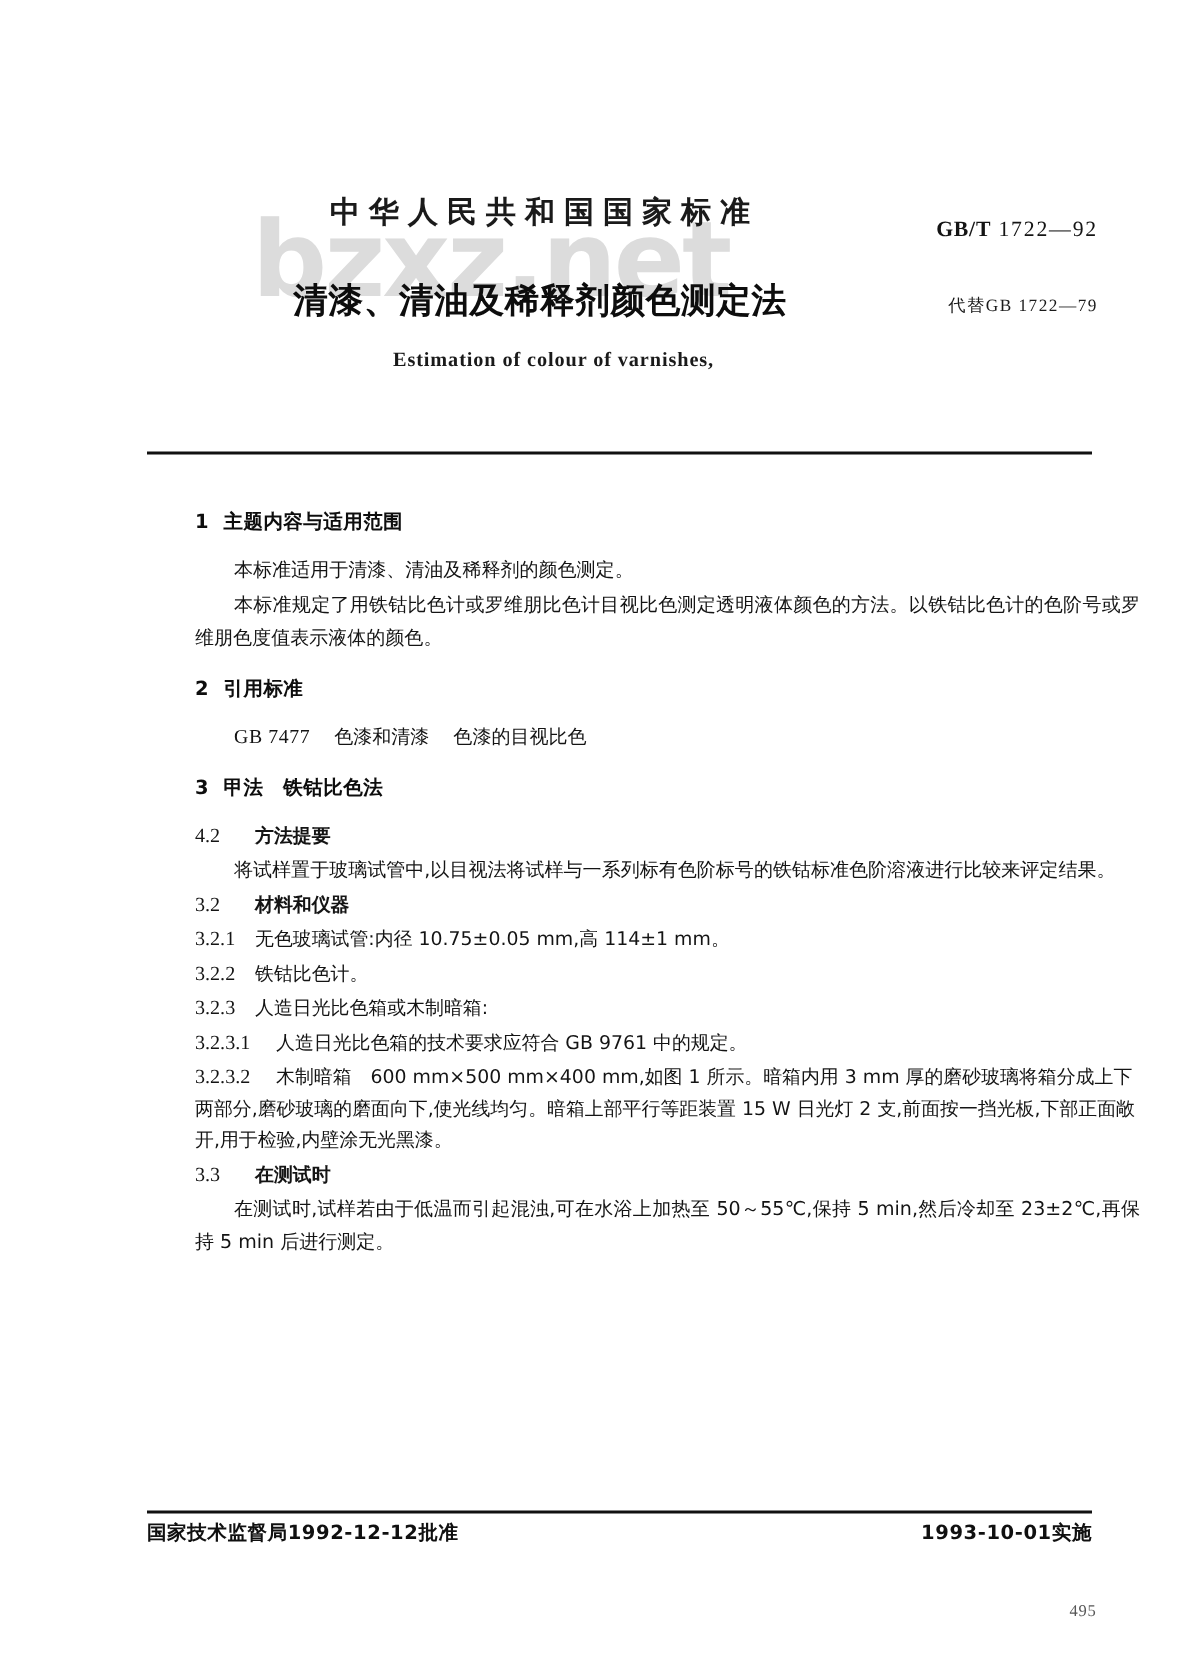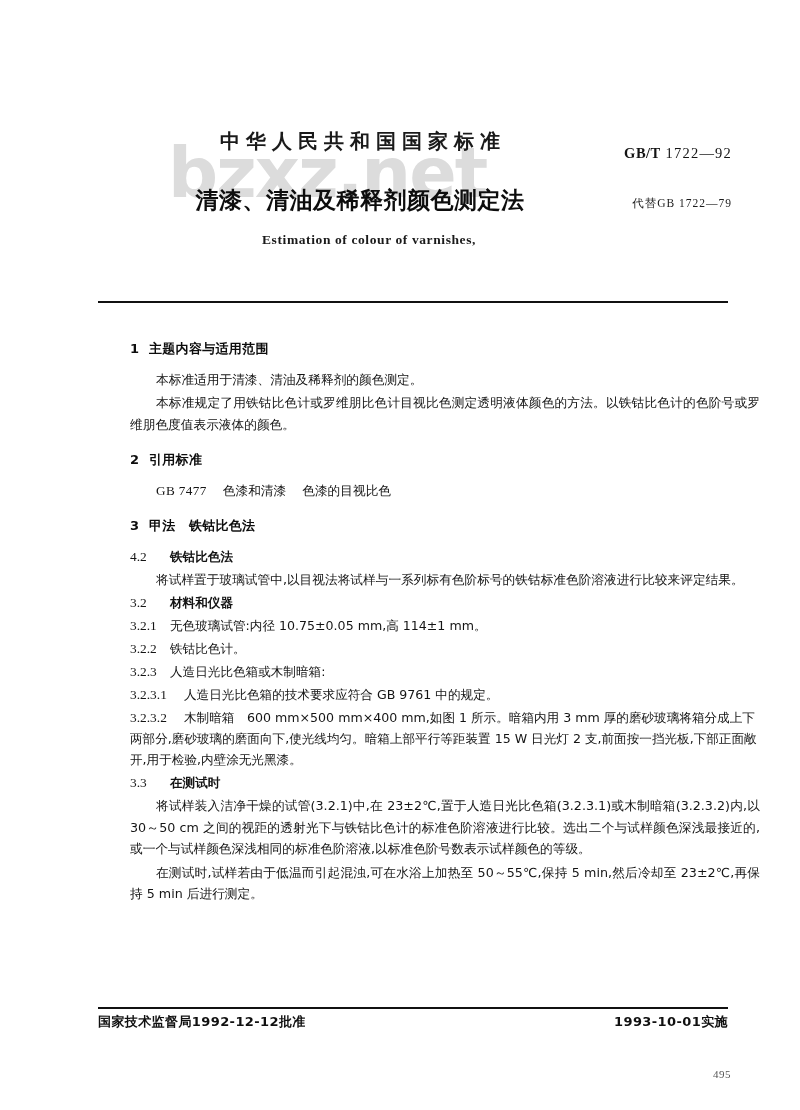--- a/index.html
+++ b/index.html
@@ -264,21 +264,21 @@
     </div>
     <div class="ref-line">
       <span class="gbno">GB 7477</span><span class="gap"></span><span>色漆和清漆</span><span class="gap"></span><span>色漆的目视比色</span>
     </div>
 
     <div class="h2">
       <span class="num">3</span><span>甲法　铁钴比色法</span>
     </div>
 
     <div class="clause">
-      <span class="num">4.2</span><span class="lbl">铁钴比色法</span>
+      <span class="num">4.2</span><span class="lbl">方法提要</span>
     </div>
     <p class="para">将试样置于玻璃试管中,以目视法将试样与一系列标有色阶标号的铁钴标准色阶溶液进行比较来评定结果。</p>
 
     <div class="clause">
       <span class="num">3.2</span><span class="lbl">材料和仪器</span>
     </div>
 
     <div class="clause">
       <span class="num">3.2.1</span><span>无色玻璃试管:内径 10.75±0.05 mm,高 114±1 mm。</span>
     </div>
@@ -295,21 +295,20 @@
       <span class="num">3.2.3.1</span><span>人造日光比色箱的技术要求应符合 GB 9761 中的规定。</span>
     </div>
 
     <div class="clause lvl4">
       <span class="num">3.2.3.2</span><span>木制暗箱　600 mm×500 mm×400 mm,如图 1 所示。暗箱内用 3 mm 厚的磨砂玻璃将箱分成上下两部分,磨砂玻璃的磨面向下,使光线均匀。暗箱上部平行等距装置 15 W 日光灯 2 支,前面按一挡光板,下部正面敞开,用于检验,内壁涂无光黑漆。</span>
     </div>
 
     <div class="clause">
       <span class="num">3.3</span><span class="lbl">在测试时</span>
     </div>
-    <p class="para">将试样装入洁净干燥的试管(3.2.1)中,在 23±2℃,置于人造日光比色箱(3.2.3.1)或木制暗箱(3.2.3.2)内,以 30～50 cm 之间的视距的透射光下与铁钴比色计的标准色阶溶液进行比较。选出二个与试样颜色深浅最接近的,或一个与试样颜色深浅相同的标准色阶溶液,以标准色阶号数表示试样颜色的等级。</p>
     <p class="para">在测试时,试样若由于低温而引起混浊,可在水浴上加热至 50～55℃,保持 5 min,然后冷却至 23±2℃,再保持 5 min 后进行测定。</p>
 
   </div>
 
   <div class="rule-bottom"></div>
   <div class="footer">
     <span class="left">国家技术监督局1992-12-12批准</span>
     <span class="right">1993-10-01实施</span>
   </div>
   <div class="page-no">495</div>

